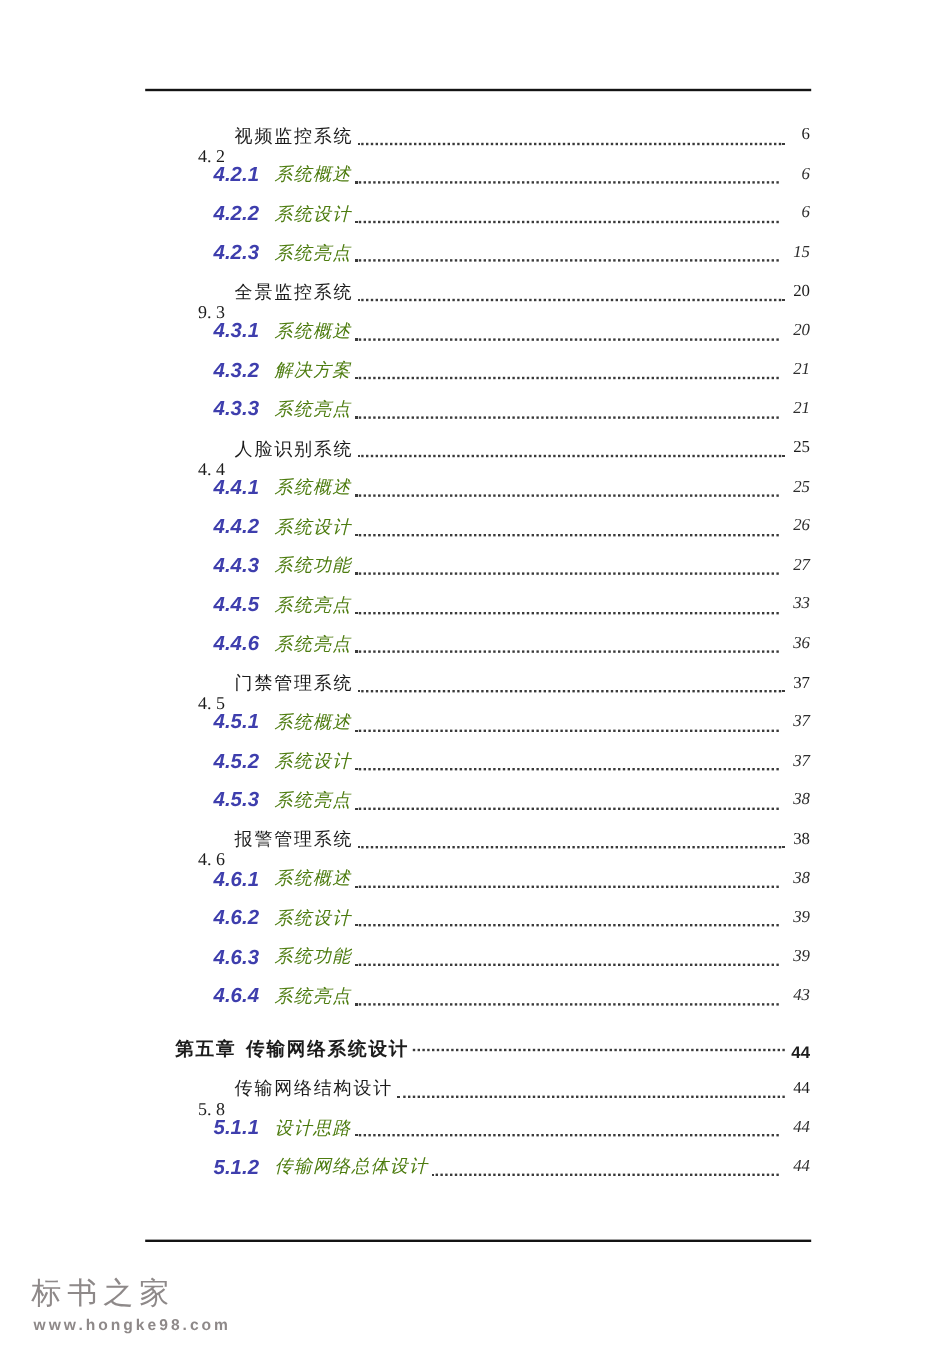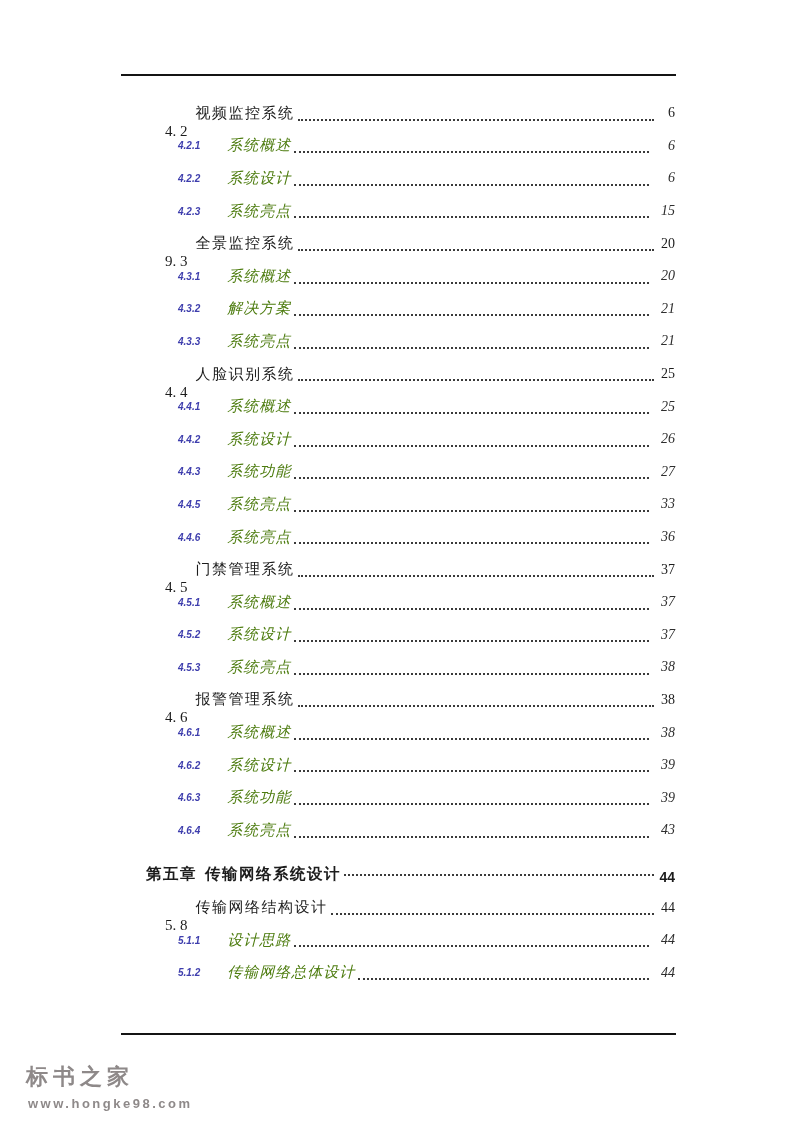--- a/index.html
+++ b/index.html
@@ -63,44 +63,44 @@
   .row.l1 .num { margin-right: 8px; letter-spacing: 1.5px; }
   .row.l1 .pg { font-weight: bold; }
 
   
   .row.l2 { padding-left: 43px; }
   .row.l2 .num { margin-right: 8px; margin-top: 36px; }
 
   
   .row.l3 { padding-left: 56px; font-style: italic; }
   .row.l3 .num {
-    margin-right: 27px;
+    margin-right: 13px;
     font-weight: bold;
     color: var(--accent-color, #3e3ead);
-    font-size: 10px;
+    font-size: 17px;
     font-family: "Liberation Sans", "DejaVu Sans", sans-serif;
   }
   .row.l3 .title { color: #4d7c0f; letter-spacing: 1px; }
   .row.l3 .leader { margin-right: 6px; }
   .row.l3 .pg { font-style: italic; color: #2e2e2e; }
 
   .watermark {
     position: absolute;
     left: 0;
     top: 1058px;
     color: var(--watermark-color, #8e8989);
     font-family: "Liberation Sans", "DejaVu Sans", sans-serif;
     line-height: 1;
   }
   .watermark .brand {
     position: absolute;
     left: 26px;
     top: 8px;
-    font-size: 22px;
-    font-weight: bold;
+    font-size: 25px;
+    font-weight: normal;
     letter-spacing: 5px;
     white-space: nowrap;
   }
   .watermark .url {
     position: absolute;
     left: 4px;
     top: 39px;
     font-size: 13px;
     font-weight: bold;
     letter-spacing: 2.5px;

